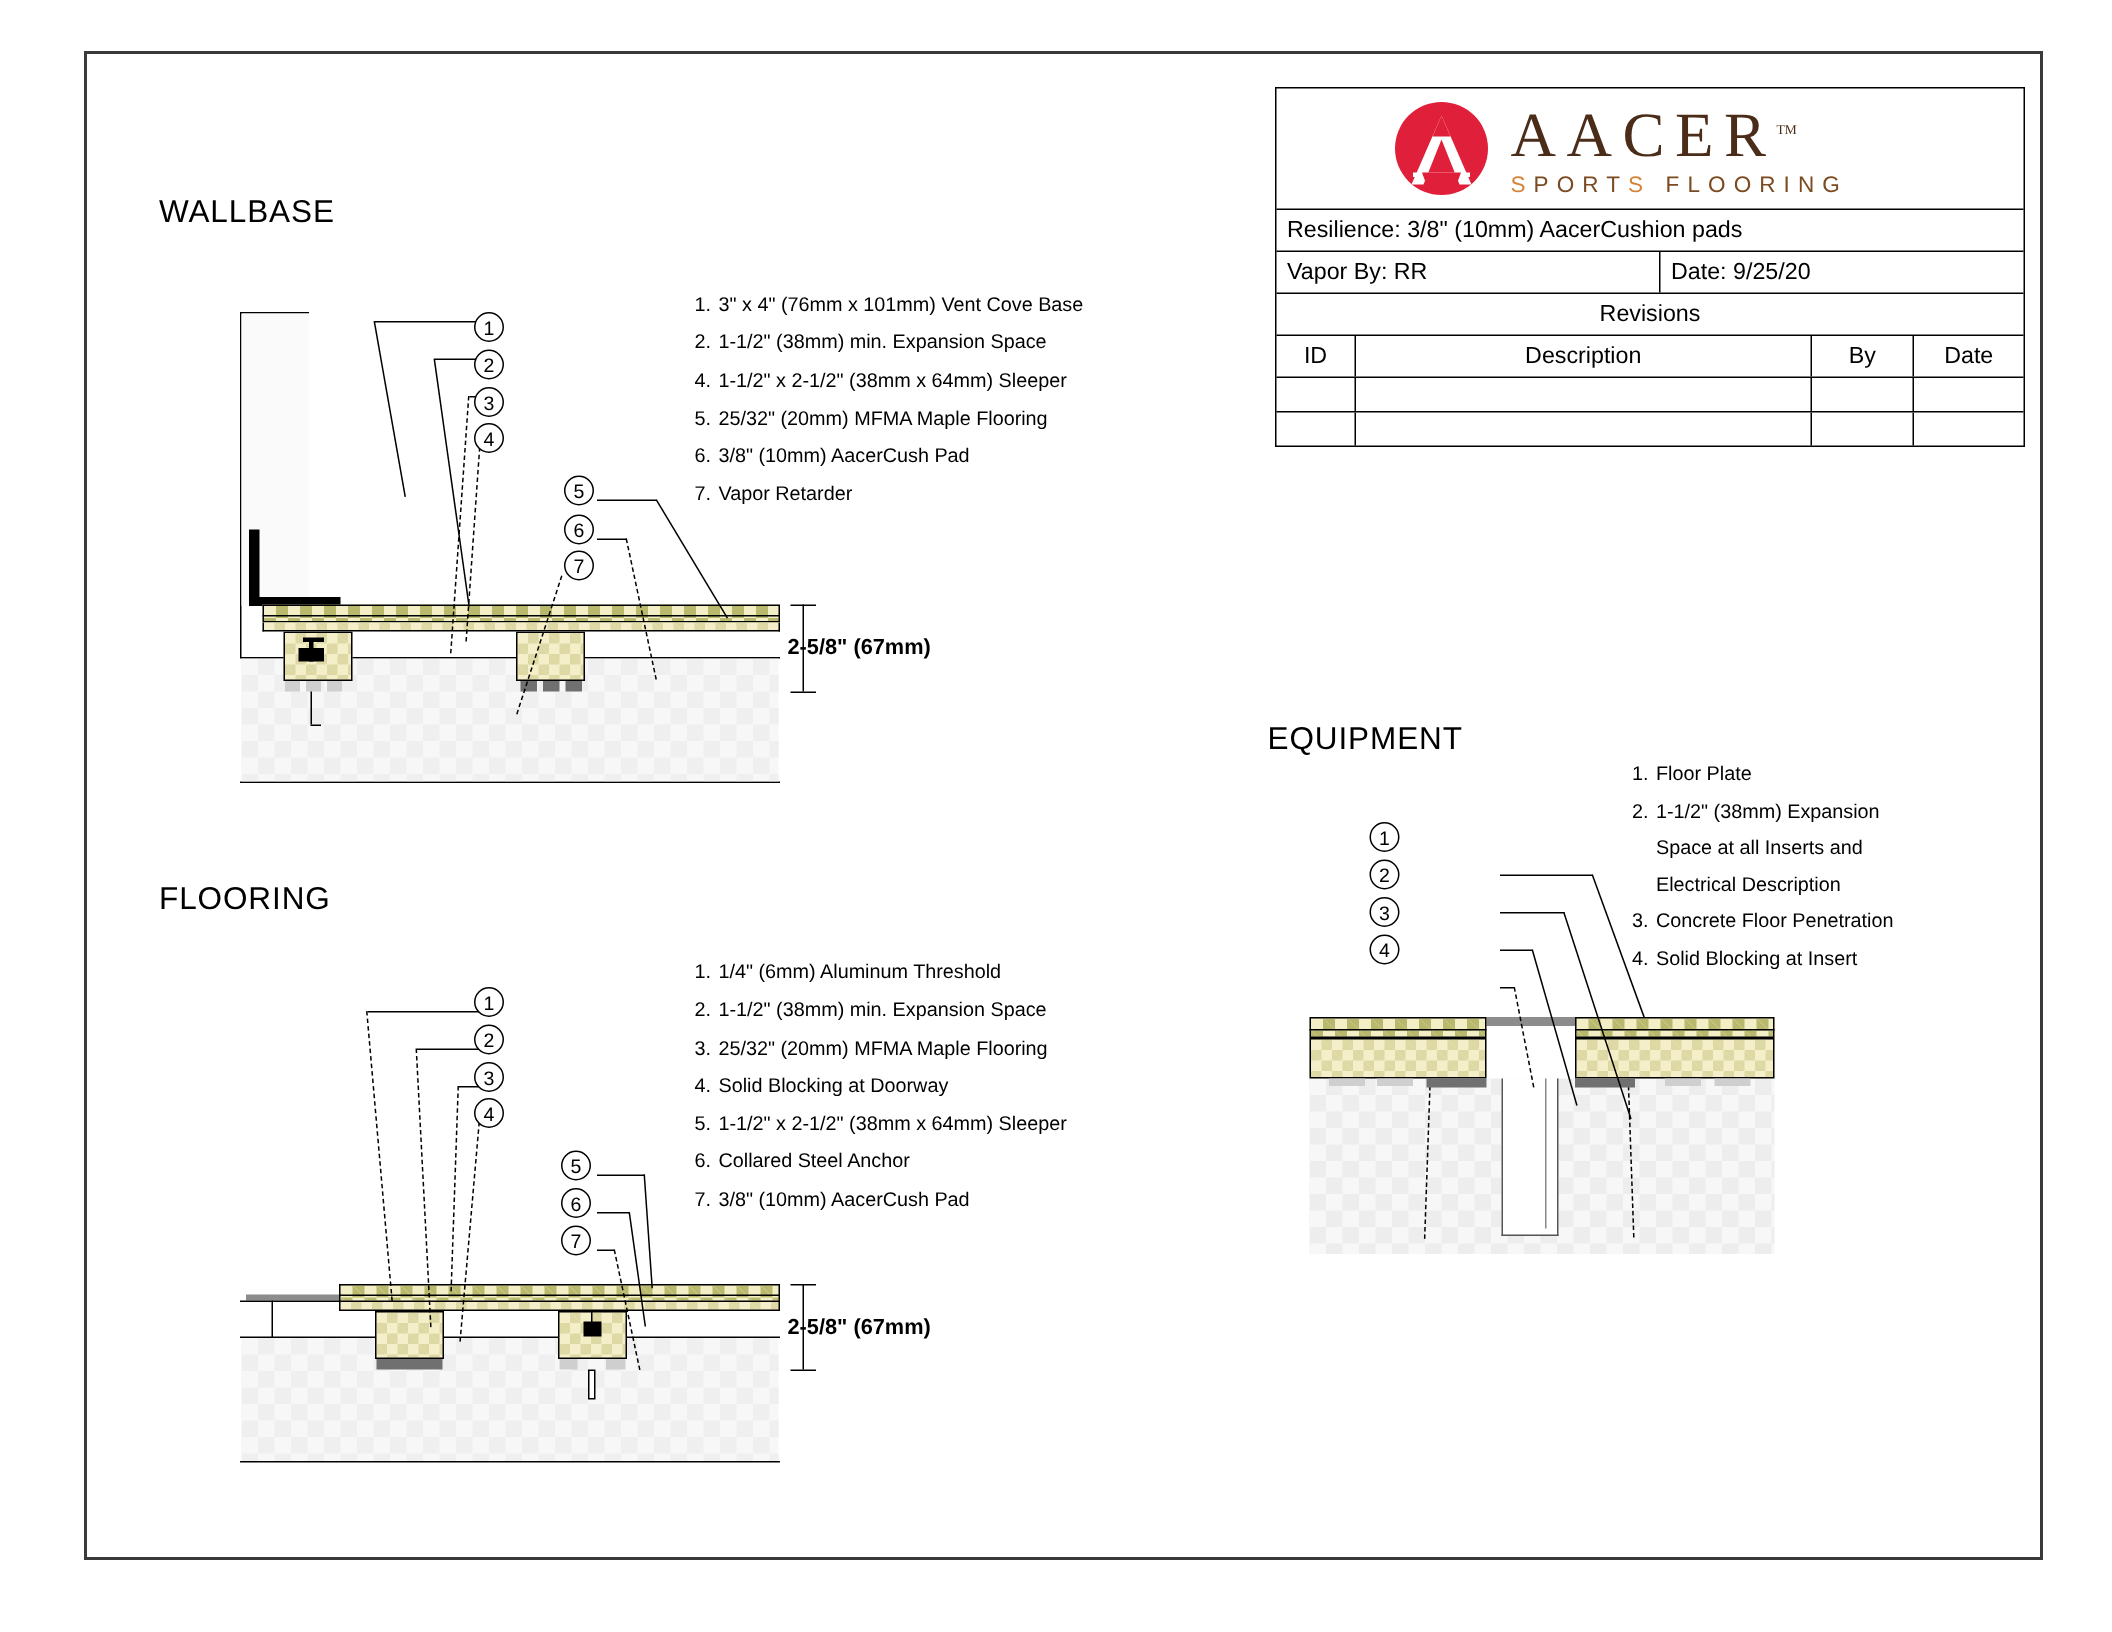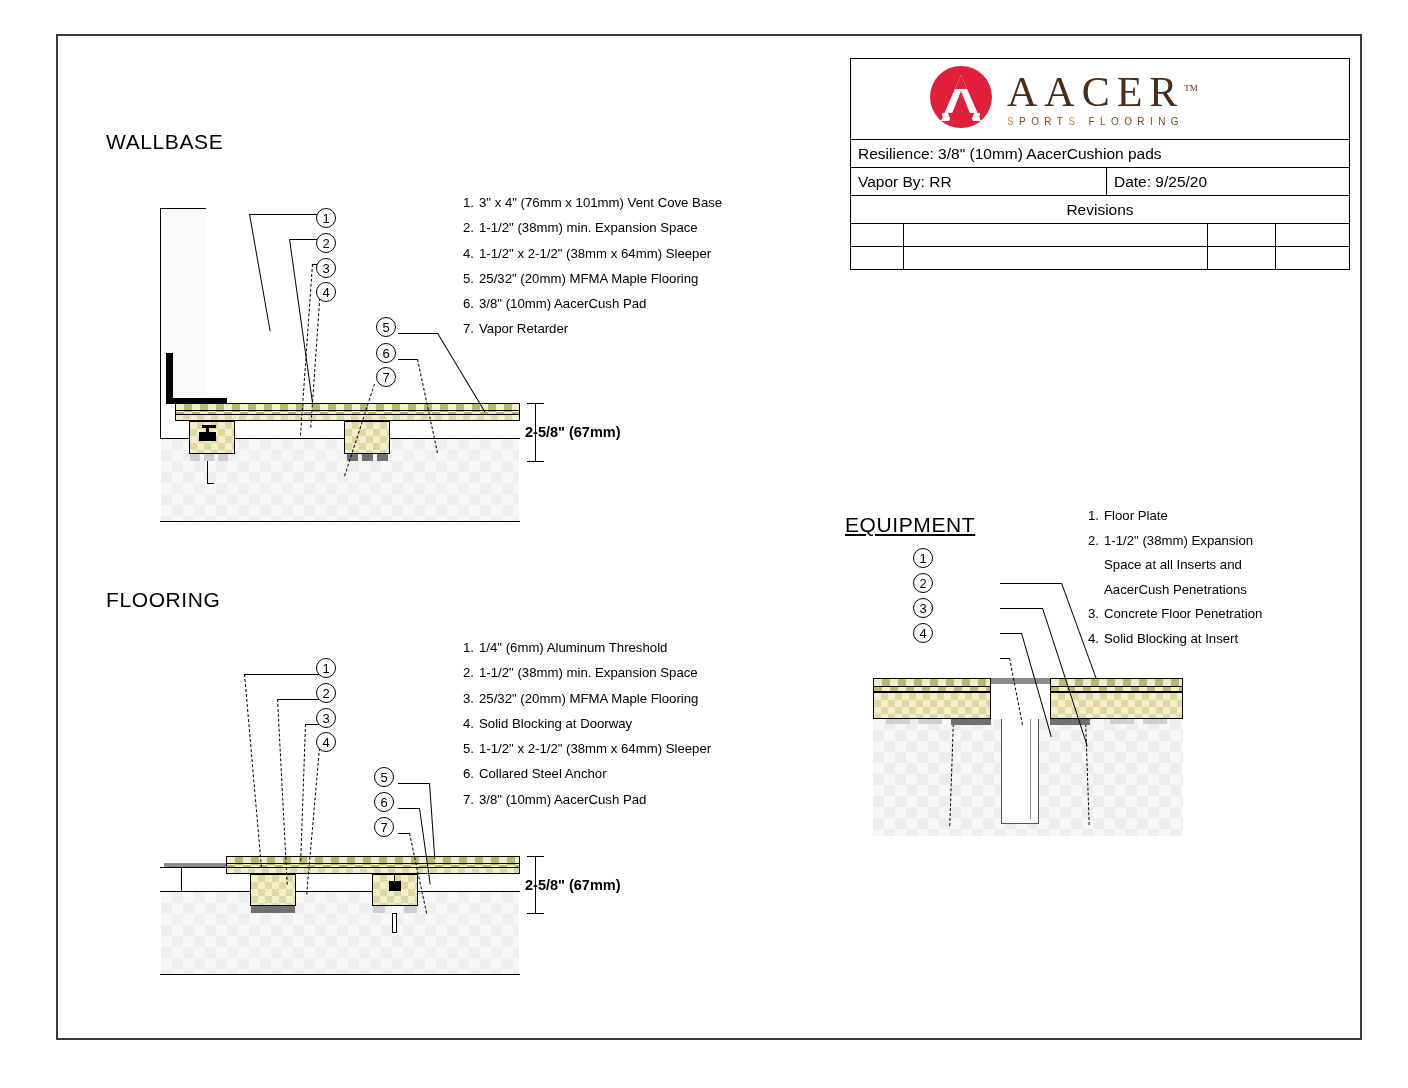--- a/index.html
+++ b/index.html
@@ -35,21 +35,21 @@
   .vdiv{border-left:1.6px solid #000;}
   .tb-empty{height:22px;}
 
   
   .logo-wrap{position:absolute;left:78px;top:6px;display:flex;align-items:center;}
   .logo-mark{width:64px;height:64px;position:relative;flex:none;}
   .logo-txt{margin-left:14px;}
   .logo-aacer{font-family:"Liberation Serif",serif;font-size:42px;letter-spacing:7px;
               color:#4a2c18;line-height:42px;position:relative;}
   .logo-tm{font-size:9px;vertical-align:super;letter-spacing:0;text-align:center;}
-  .logo-sub{font-size:10px;letter-spacing:5.4px;margin-top:3px;color:#7a4a20;}
+  .logo-sub{font-size:15px;letter-spacing:5.4px;margin-top:3px;color:#7a4a20;}
   .logo-sub .s{color:#d4833a;}
 
   
   .ln{position:absolute;background:#000;}
   .hl{height:1px;}
   .vl{width:1px;}
   .leader{position:absolute;border-top:1px solid #000;transform-origin:0 0;height:0;}
   .dash{position:absolute;border-top:1px dashed #000;transform-origin:0 0;height:0;}
 
   
@@ -108,20 +108,26 @@
 
     <div class="tb-row">
       <div class="tb-cell" style="width:255px">Vapor By: RR</div>
       <div class="tb-cell vdiv" style="flex:1">Date: 9/25/20</div>
     </div>
 
     <div class="tb-row">
       <div class="tb-cell ctr" style="flex:1">Revisions</div>
     </div>
 
+    <div class="tb-row">
+      <div class="tb-cell ctr" style="width:52px">ID</div>
+      <div class="tb-cell ctr vdiv" style="flex:1">Description</div>
+      <div class="tb-cell ctr vdiv" style="width:68px">By</div>
+      <div class="tb-cell ctr vdiv" style="width:74px">Date</div>
+    </div>
 
     <div class="tb-row tb-empty">
       <div class="tb-cell" style="width:52px"></div>
       <div class="tb-cell vdiv" style="flex:1"></div>
       <div class="tb-cell vdiv" style="width:68px"></div>
       <div class="tb-cell vdiv" style="width:74px"></div>
     </div>
 
     <div class="tb-row tb-empty">
       <div class="tb-cell" style="width:52px"></div>
@@ -267,27 +273,27 @@
   <div class="bubble" style="left:258px;top:622px;">1</div>
   <div class="bubble" style="left:258px;top:647px;">2</div>
   <div class="bubble" style="left:258px;top:672px;">3</div>
   <div class="bubble" style="left:258px;top:696px;">4</div>
   <div class="bubble" style="left:316px;top:731px;">5</div>
   <div class="bubble" style="left:316px;top:756px;">6</div>
   <div class="bubble" style="left:316px;top:781px;">7</div>
 
   <div class="dimtext" style="left:467px;top:841px;">2-5/8" (67mm)</div>
 
-  <div class="section-title" style="left:787px;top:477px;text-decoration:underline;">EQUIPMENT</div>
+  <div class="section-title" style="left:787px;top:445px;">EQUIPMENT</div>
 
   <div class="legend" style="left:1030px;top:468px;line-height:24.6px;">
     <span class="row"><span class="num">1.</span><span>Floor Plate</span></span>
     <span class="row"><span class="num">2.</span><span>1-1/2" (38mm) Expansion</span></span>
     <span class="row"><span class="num"></span><span>Space at all Inserts and</span></span>
-    <span class="row"><span class="num"></span><span>AacerCush Penetrations</span></span>
+    <span class="row"><span class="num"></span><span>Electrical Description</span></span>
     <span class="row"><span class="num">3.</span><span>Concrete Floor Penetration</span></span>
     <span class="row"><span class="num">4.</span><span>Solid Blocking at Insert</span></span>
   </div>
 
   <div style="position:absolute;left:780px;top:470px;width:360px;height:340px;">
 
     <div class="concrete" style="position:absolute;left:35px;top:213px;width:310px;height:117px;opacity:.6"></div>
     <div class="white" style="position:absolute;left:163px;top:213px;width:38px;height:104px;"></div>
     <div class="ln vl" style="left:163px;top:213px;width:1px;height:105px;background:#555;"></div>
     <div class="ln vl" style="left:200px;top:213px;width:1px;height:105px;background:#555;"></div>

